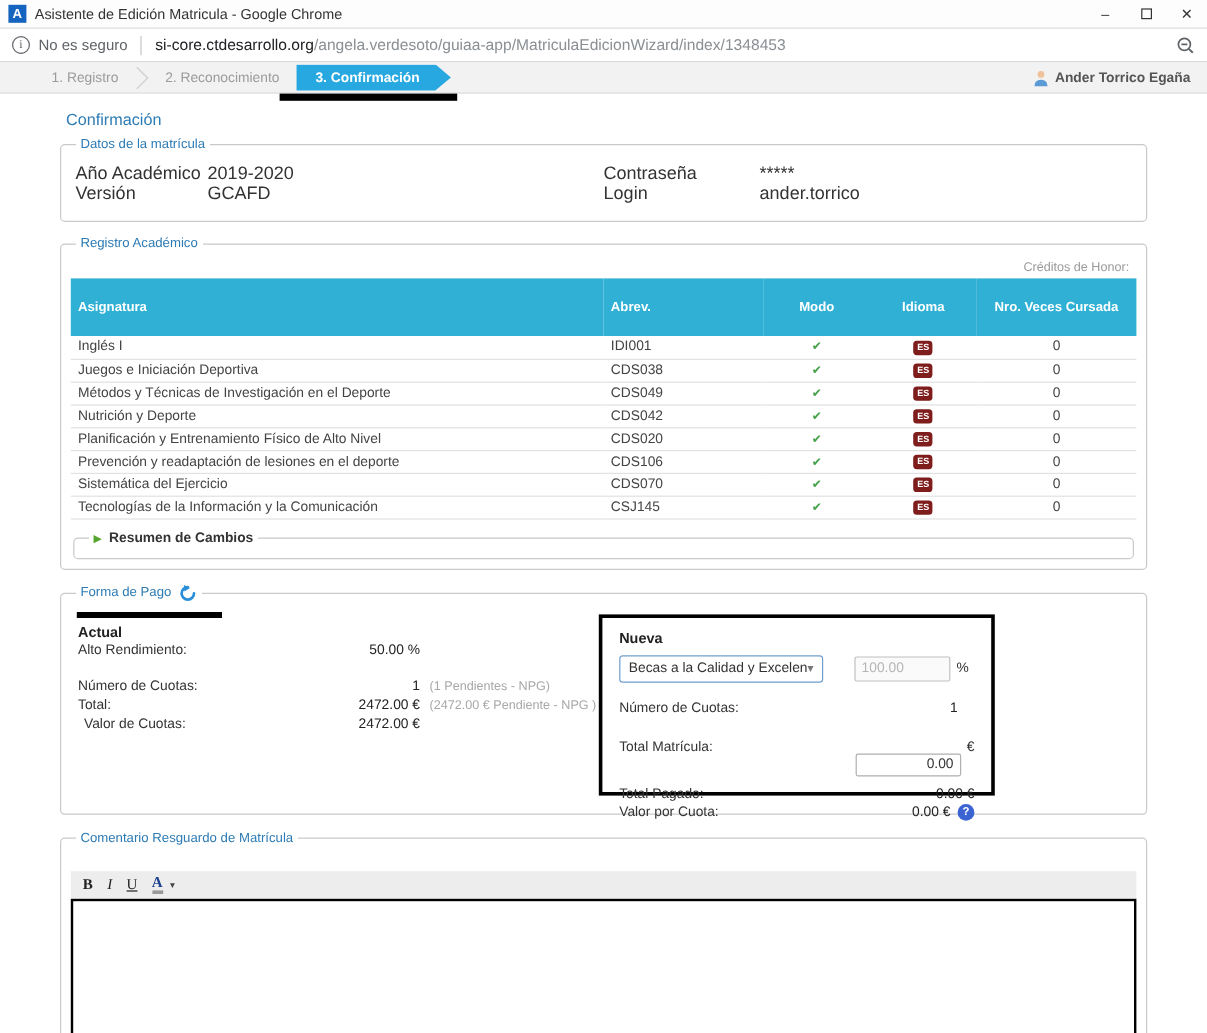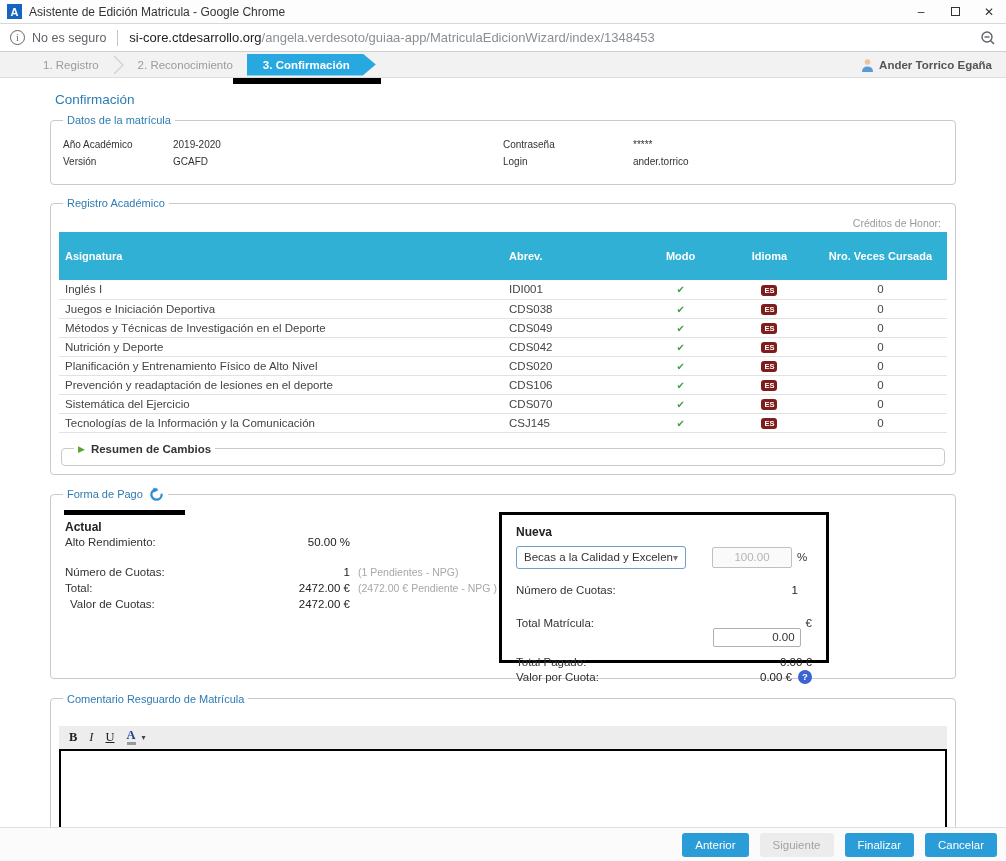--- a/index.html
+++ b/index.html
@@ -35,21 +35,21 @@
   .ann-tab-underline { position:absolute; left:233px; top:78px; width:148px; height:6px; background:#000; z-index:5; }
 
   
   .page-title { margin:14px 0 7px 55px; font-size:13.5px; color:#2d7bb4; }
   fieldset { border:1px solid #c9c9c9; border-radius:4px; margin:0 50px; padding:6px 8px 8px; background:#fff; }
   legend { font-size:11px; color:#2d7bb4; padding:0 4px; margin-left:4px; }
 
   
   .datos-grid { display:flex; padding:4px 4px 6px; }
   .datos-col { width:50%; }
-  .d-row { display:flex; line-height:17px; font-size:10px; color:#333; }
+  .d-row { display:flex; line-height:17px; font-size:15px; color:#333; }
   .d-label { width:110px; }
   .datos-col.right .d-label { width:130px; }
 
   
   .registro-fs { margin-top:12px; }
   .creditos { text-align:right; font-size:10.5px; color:#9a9a9a; padding:2px 6px 3px 0; }
   table.reg { width:100%; border-collapse:collapse; }
   table.reg th { background:#2fb0d4; color:#fff; font-size:11px; font-weight:bold; text-align:left; padding:18px 6px; height:17px; }
   table.reg th.c, table.reg td.c { text-align:center; }
   table.reg td { font-size:11.5px; color:#444; padding:2px 6px; height:19px; border-bottom:1px solid #e2e2e2; }
@@ -71,21 +71,21 @@
   .pv { width:110px; text-align:right; font-size:11.5px; color:#222; }
   .pn { margin-left:8px; font-size:10.5px; color:#a8a8a8; }
   .pay-gap { height:14px; }
 
   .nueva-box { position:absolute; left:448px; top:10px; width:330px; height:151px; border:3px solid #000; background:#fff; padding:10px 14px; }
   .nueva-title { font-size:12px; font-weight:bold; color:#222; }
   .nv-row { display:flex; align-items:center; }
   .sel-row { margin-top:7px; }
   .selbox { width:170px; height:23px; border:1px solid #6f9fce; border-radius:3px; display:flex; align-items:center; justify-content:space-between; padding:0 7px; font-size:11.5px; color:#333; background:#fff; }
   .selbox .car { color:#777; font-size:10px; }
-  .pct-input { margin-left:26px; width:80px; height:21px; border:1px solid #c0c0c0; border-radius:2px; text-align:center; color:#b5b5b5; font-size:11.5px; padding:0 21px; font-family:"Liberation Sans",sans-serif; }
+  .pct-input { margin-left:26px; width:80px; height:21px; border:1px solid #c0c0c0; border-radius:2px; text-align:left; color:#b5b5b5; font-size:11.5px; padding:0 5px; font-family:"Liberation Sans",sans-serif; }
   .unit { font-size:11.5px; color:#333; margin-left:5px; }
   .nv-label { flex:1; font-size:11.5px; color:#333; }
   .nv-val { font-size:11.5px; color:#222; text-align:right; }
   .tm-input { width:88px; height:19px; border:1px solid #b0b0b0; border-radius:2px; text-align:right; color:#333; font-size:11.5px; padding:0 5px; font-family:"Liberation Sans",sans-serif;margin-top:28px; }
   .help-ic { width:14px; height:14px; border-radius:50%; background:#3c63d2; color:#fff; font-size:9.5px; font-weight:bold; display:inline-flex; align-items:center; justify-content:center; margin-left:6px; }
 
   
   .coment-fs { margin-top:14px; height:200px; }
   .rt-toolbar { margin-top:15px; background:#ededed; height:23px; display:flex; align-items:center; padding-left:10px; gap:12px; }
   .tb-btn { font-size:12.5px; color:#222; font-family:"Liberation Serif",serif; line-height:1; }
@@ -330,20 +330,14 @@
     <div class="rt-toolbar">
       <span class="tb-btn tb-b">B</span>
       <span class="tb-btn tb-i">I</span>
       <span class="tb-btn tb-u">U</span>
       <span class="tb-btn tb-a">A</span>
       <span class="tb-caret">▾</span>
     </div>
     <div class="rt-editor"></div>
   </fieldset>
 
-  <div class="footer">
-    <button class="btn">Anterior</button>
-    <button class="btn disabled" disabled="">Siguiente</button>
-    <button class="btn">Finalizar</button>
-    <button class="btn">Cancelar</button>
-  </div>
 
 </div>
 
 </body></html>

